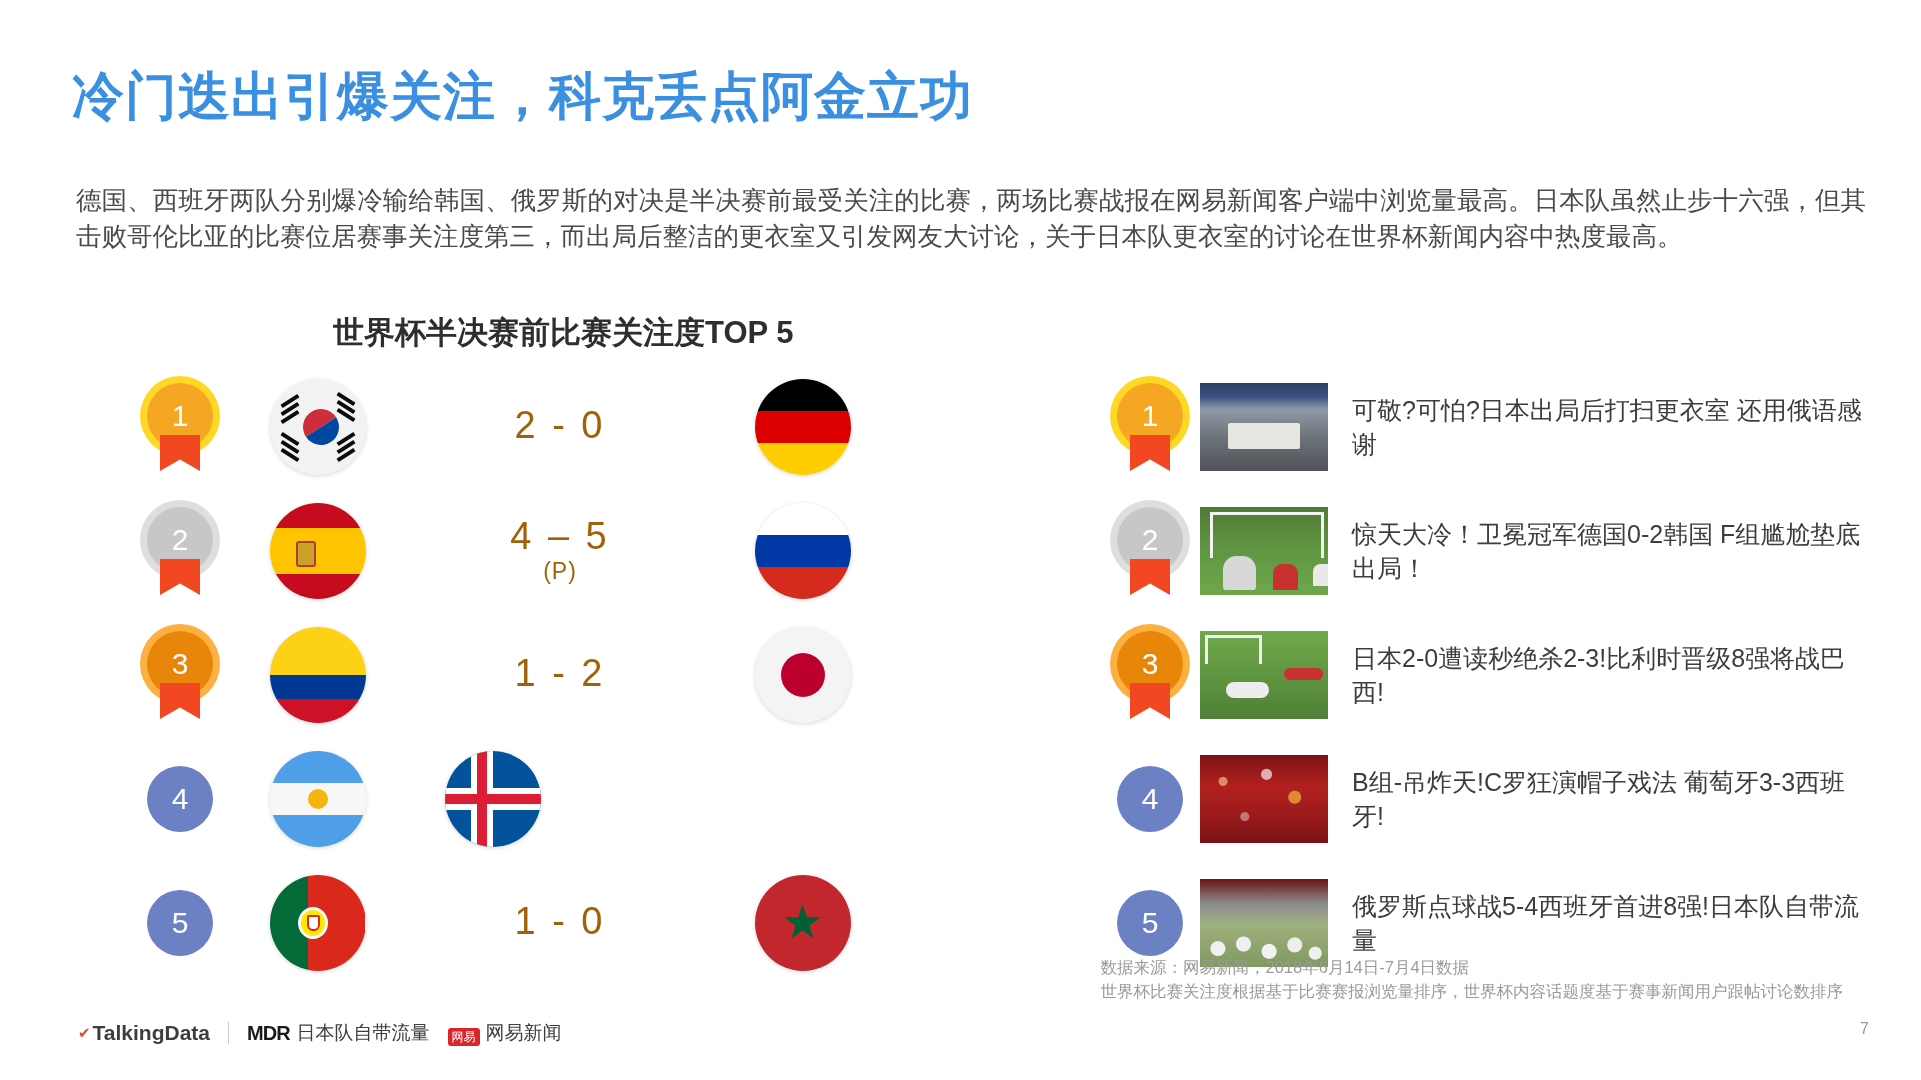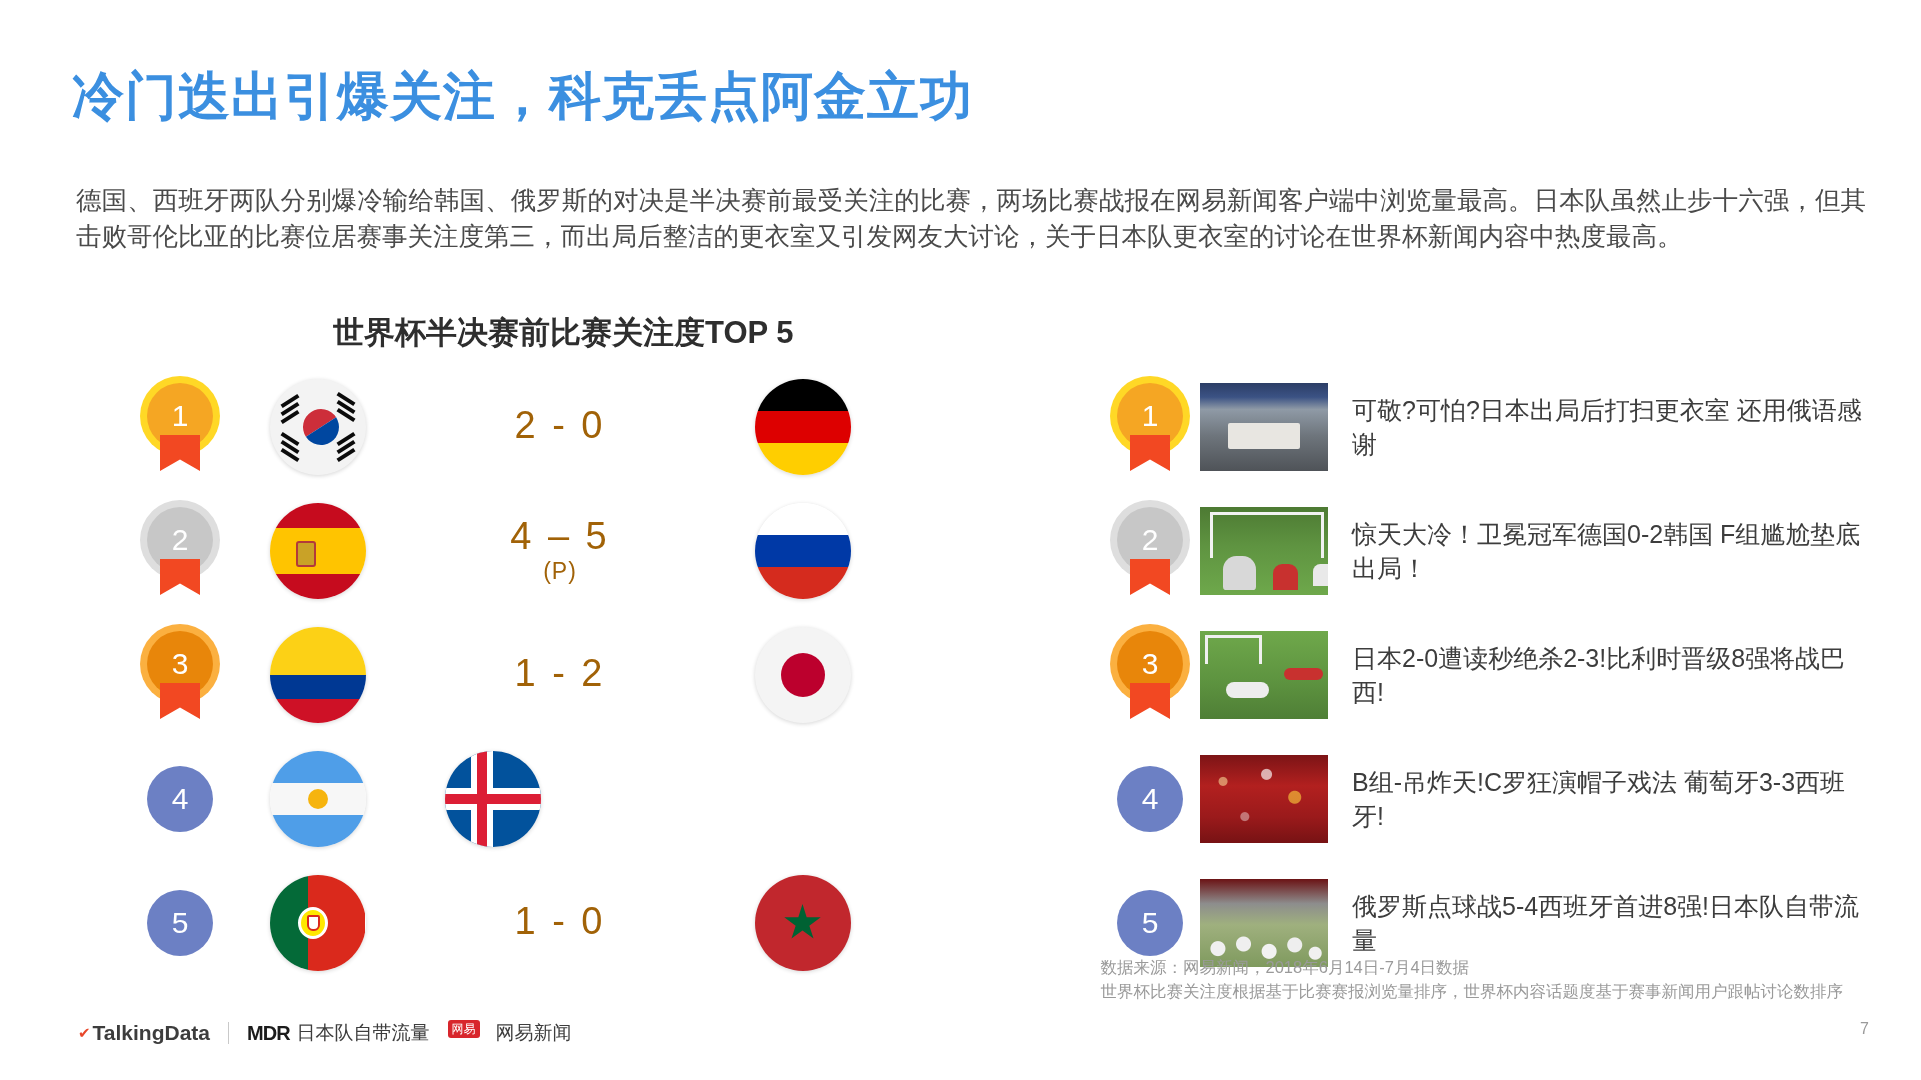--- a/index.html
+++ b/index.html
@@ -262,21 +262,21 @@
     position: absolute;
     left: 78px; bottom: 34px;
     display: flex; align-items: center; gap: 18px;
   }
   .logo-td { display:flex; align-items:center; font-size:21px; font-weight:bold; color:#3d3d3d; }
   .logo-td .tick { color:#e8472a; font-size:15px; margin-right:2px; }
   .logo-sep { width:1px; height:22px; background:#c9c9c9; }
   .logo-mdr { display:flex; align-items:center; gap:7px; font-size:20px; font-weight:bold; color:#3d3d3d; }
   .logo-mdr .mdr-mark { color:#1b1b1b; letter-spacing:-1px; }
   .logo-mdr .mdr-text { font-size:19px; font-weight:normal; color:#3d3d3d; }
-  .logo-netease { display:flex; align-items:flex-start; gap:16px; font-size:19px; color:#3d3d3d; }
+  .logo-netease { display:flex; align-items:flex-end; gap:6px; font-size:19px; color:#3d3d3d; }
   .logo-netease .ne-mark {
     background:#d8262c; color:#fff; font-size:12px; padding:3px 4px; border-radius:3px; line-height:1;
   }
 </style>
 </head>
 <body>
 
 <div class="slide">
 
   <div class="title">冷门迭出引爆关注，科克丢点阿金立功</div>

